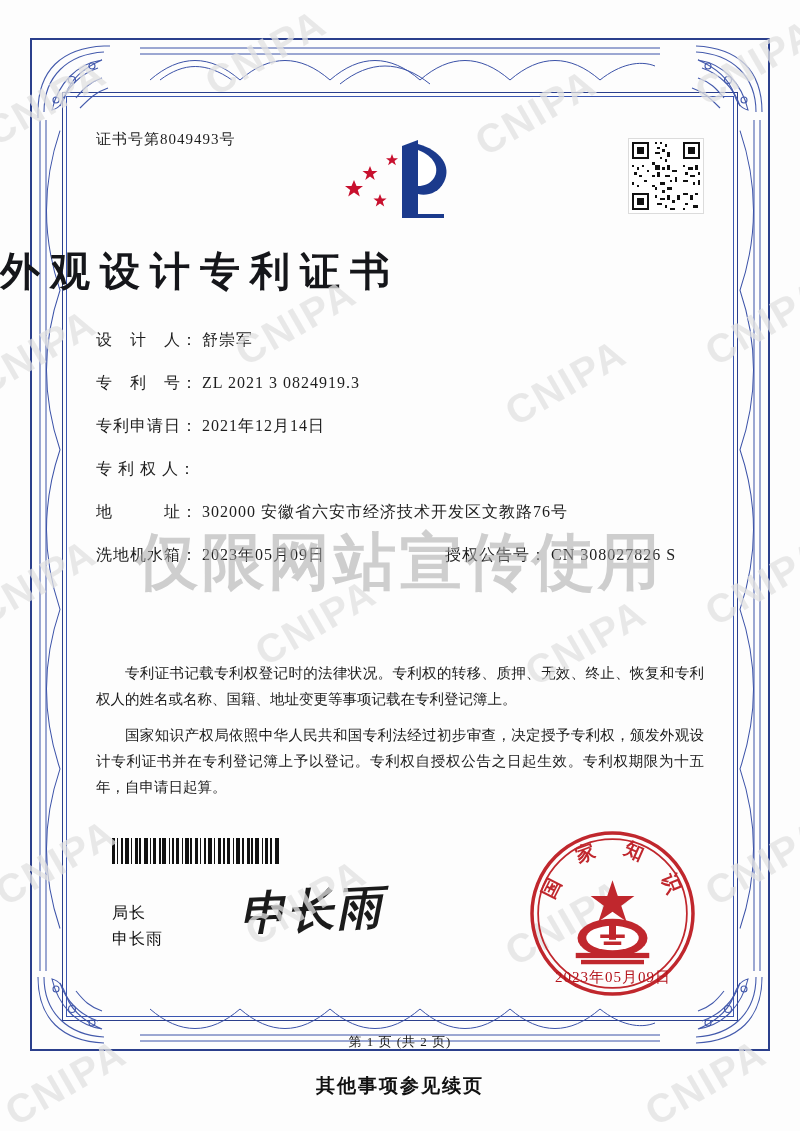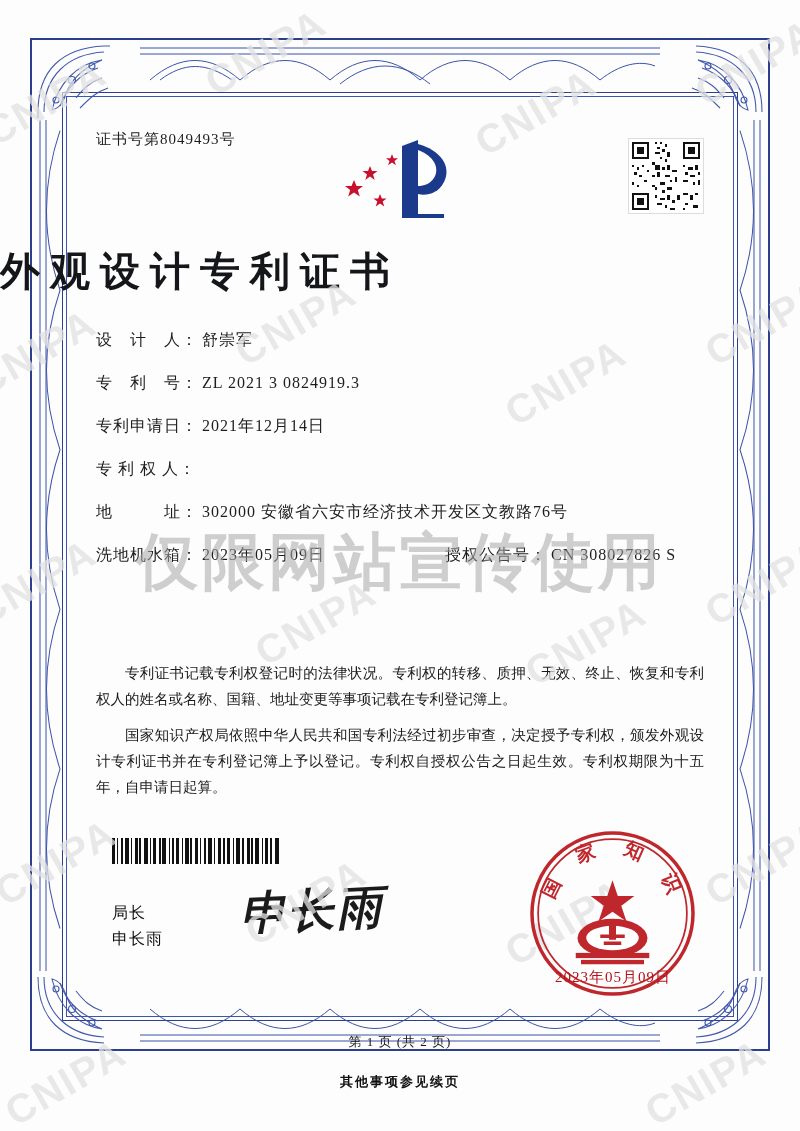--- a/index.html
+++ b/index.html
@@ -170,21 +170,21 @@
     color:#b3131b;font-size:15px;letter-spacing:1px;z-index:8;
     font-family:"Liberation Serif", serif;
   }
 
   .page-no{
     position:absolute;left:0;right:0;top:1033px;text-align:center;
     font-size:13px;color:#1a1a1a;z-index:4;letter-spacing:1px;
   }
   .footer-note{
     position:absolute;left:0;right:0;top:1073px;text-align:center;
-    font-size:13px;color:#111;letter-spacing:2px;font-weight:bold;z-index:4;
+    font-size:19px;color:#111;letter-spacing:2px;font-weight:bold;z-index:4;
   }
 </style>
 </head>
 <body>
 
 <div class="page">
 
   <div class="border-outer"></div>
   <div class="border-inner"></div>
   <div class="border-inner2"></div>

